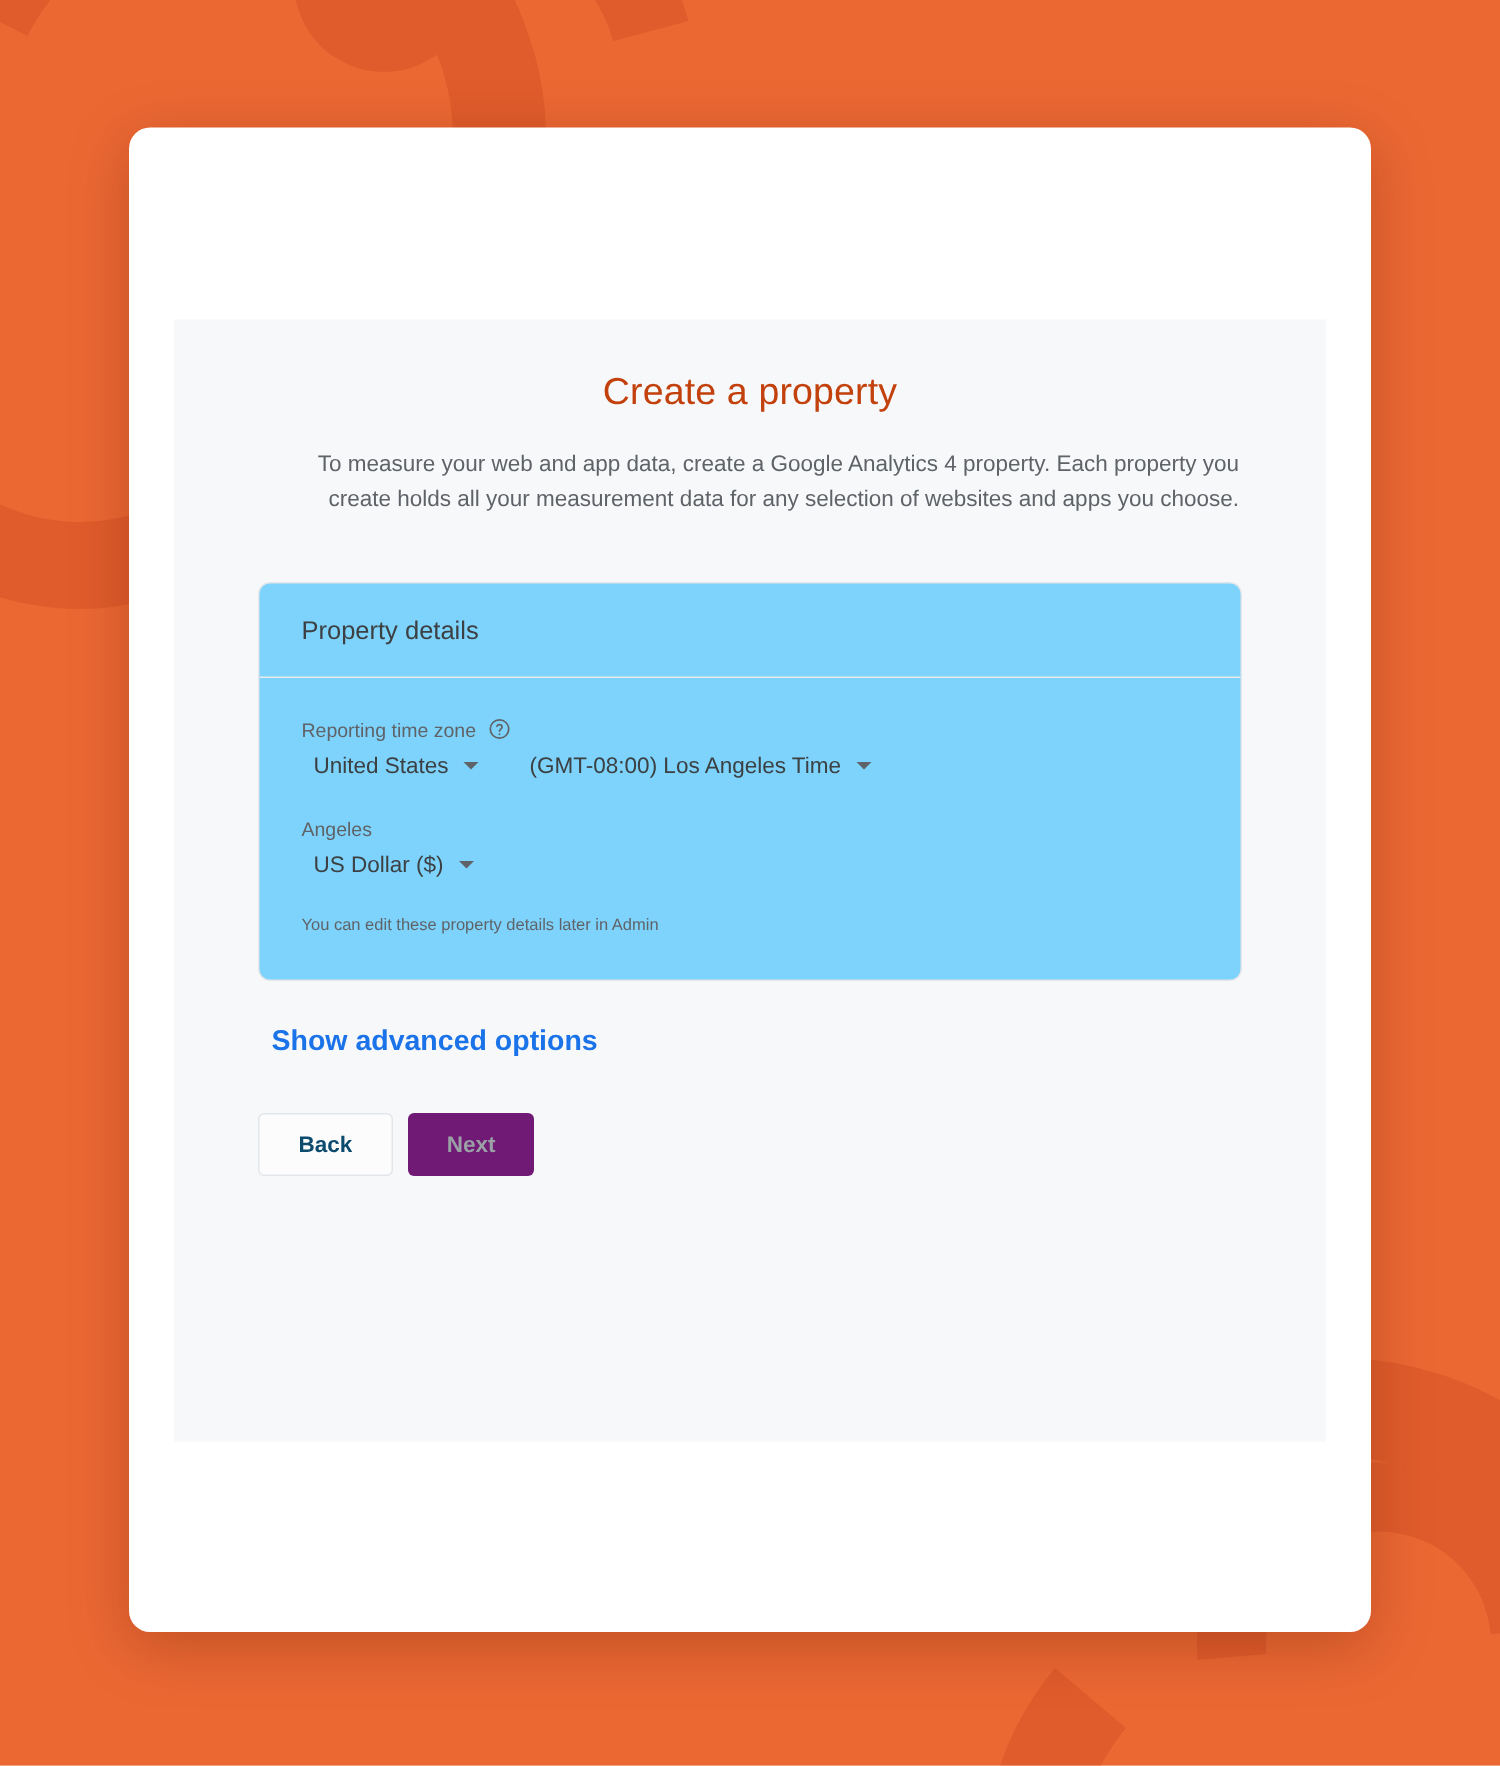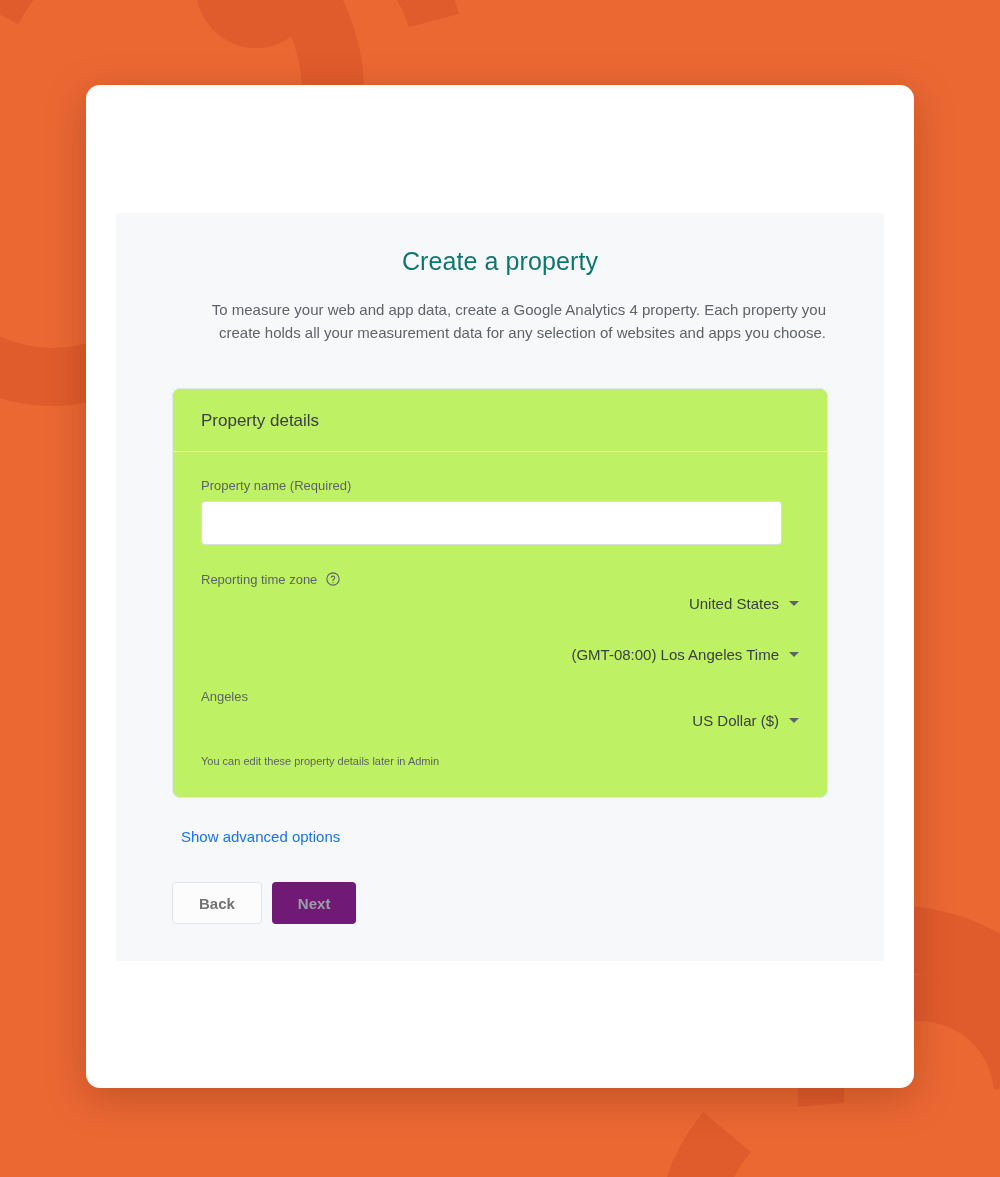--- a/index.html
+++ b/index.html
@@ -111,38 +111,38 @@
     background: #F7F8FA;
   }
 
   .panel-inner {
     padding: 34px 56px 0 56px;
   }
 
   .page-title {
     font-size: 25px;
     font-weight: 400;
-    color: #0f766e;
+    color: #c2410c;
     text-align: center;
     margin: 0 0 22px 0;
     letter-spacing: 0.1px;
   }
 
   .page-desc {
     font-size: 15px;
     line-height: 23px;
     color: #5F6368;
     text-align: right;
     margin: 0 0 44px 0;
     padding: 0 2px;
   }
 
   
   .details-card {
-    background: #bef264;
+    background: #7dd3fc;
     border: 1px solid #E4E6EA;
     border-radius: 8px;
     width: 100%;
     box-sizing: border-box;
   }
   .details-header {
     padding: 22px 28px 20px 28px;
     border-bottom: 1px solid #E8EAED;
   }
   .details-header-title {
@@ -185,24 +185,23 @@
     display: inline-flex;
     align-items: center;
     justify-content: center;
     width: 16px;
     height: 16px;
     flex: none;
   }
 
   .select-row {
     display: flex;
-    align-items: flex-end;
+    align-items: center;
     gap: 34px;
     padding-left: 8px;
-    flex-direction: column;
   }
 
   .select {
     display: inline-flex;
     align-items: center;
     gap: 10px;
     font-size: 15px;
     color: #3C4043;
     cursor: pointer;
     white-space: nowrap;
@@ -218,22 +217,22 @@
   .helper-note {
     font-size: 11px;
     color: #5F6368;
     margin-top: 4px;
   }
 
   .adv-link {
     display: inline-block;
     margin-top: 30px;
     margin-left: 9px;
-    font-size: 15px;
-    font-weight: 400;
+    font-size: 19px;
+    font-weight: 700;
     color: #1A73E8;
     cursor: pointer;
     text-decoration: none;
   }
 
   .btn-row {
     display: flex;
     gap: 10px;
     margin-top: 36px;
     margin-left: 0px;
@@ -247,21 +246,21 @@
     padding: 0 26px;
     box-sizing: border-box;
     display: inline-flex;
     align-items: center;
     justify-content: center;
     border: none;
   }
   .btn-back {
     background: #FCFCFD;
     border: 1px solid #E2E5E9;
-    color: #737373;
+    color: #0c4a6e;
     cursor: pointer;
   }
   .btn-next {
     background: #701a75;
     color: #9AA0A6;
     cursor: default;
   }
 </style>
 </head>
 <body>
@@ -288,24 +287,20 @@
 
       
       <div class="details-card">
 
         <div class="details-header">
           <span class="details-header-title">Property details</span>
         </div>
 
         <div class="details-body">
 
-          <div class="field-block">
-            <div class="field-label">Property name (Required)</div>
-            <input class="text-input" type="text" value="" style="">
-          </div>
 
           <div class="field-block">
             <div class="field-label">
               <span>Reporting time zone</span>
               <span class="help-icon">
                 <svg width="16" height="16" viewBox="0 0 24 24" fill="none" stroke="#5F6368" stroke-width="1.7">
                   <circle cx="12" cy="12" r="9.2"></circle>
                   <path d="M9.4 9.3a2.7 2.7 0 0 1 5.2.9c0 1.8-2.6 2.2-2.6 3.9" stroke-linecap="round"></path>
                   <circle cx="12" cy="17.3" r="0.95" fill="#5F6368" stroke="none"></circle>
                 </svg>

